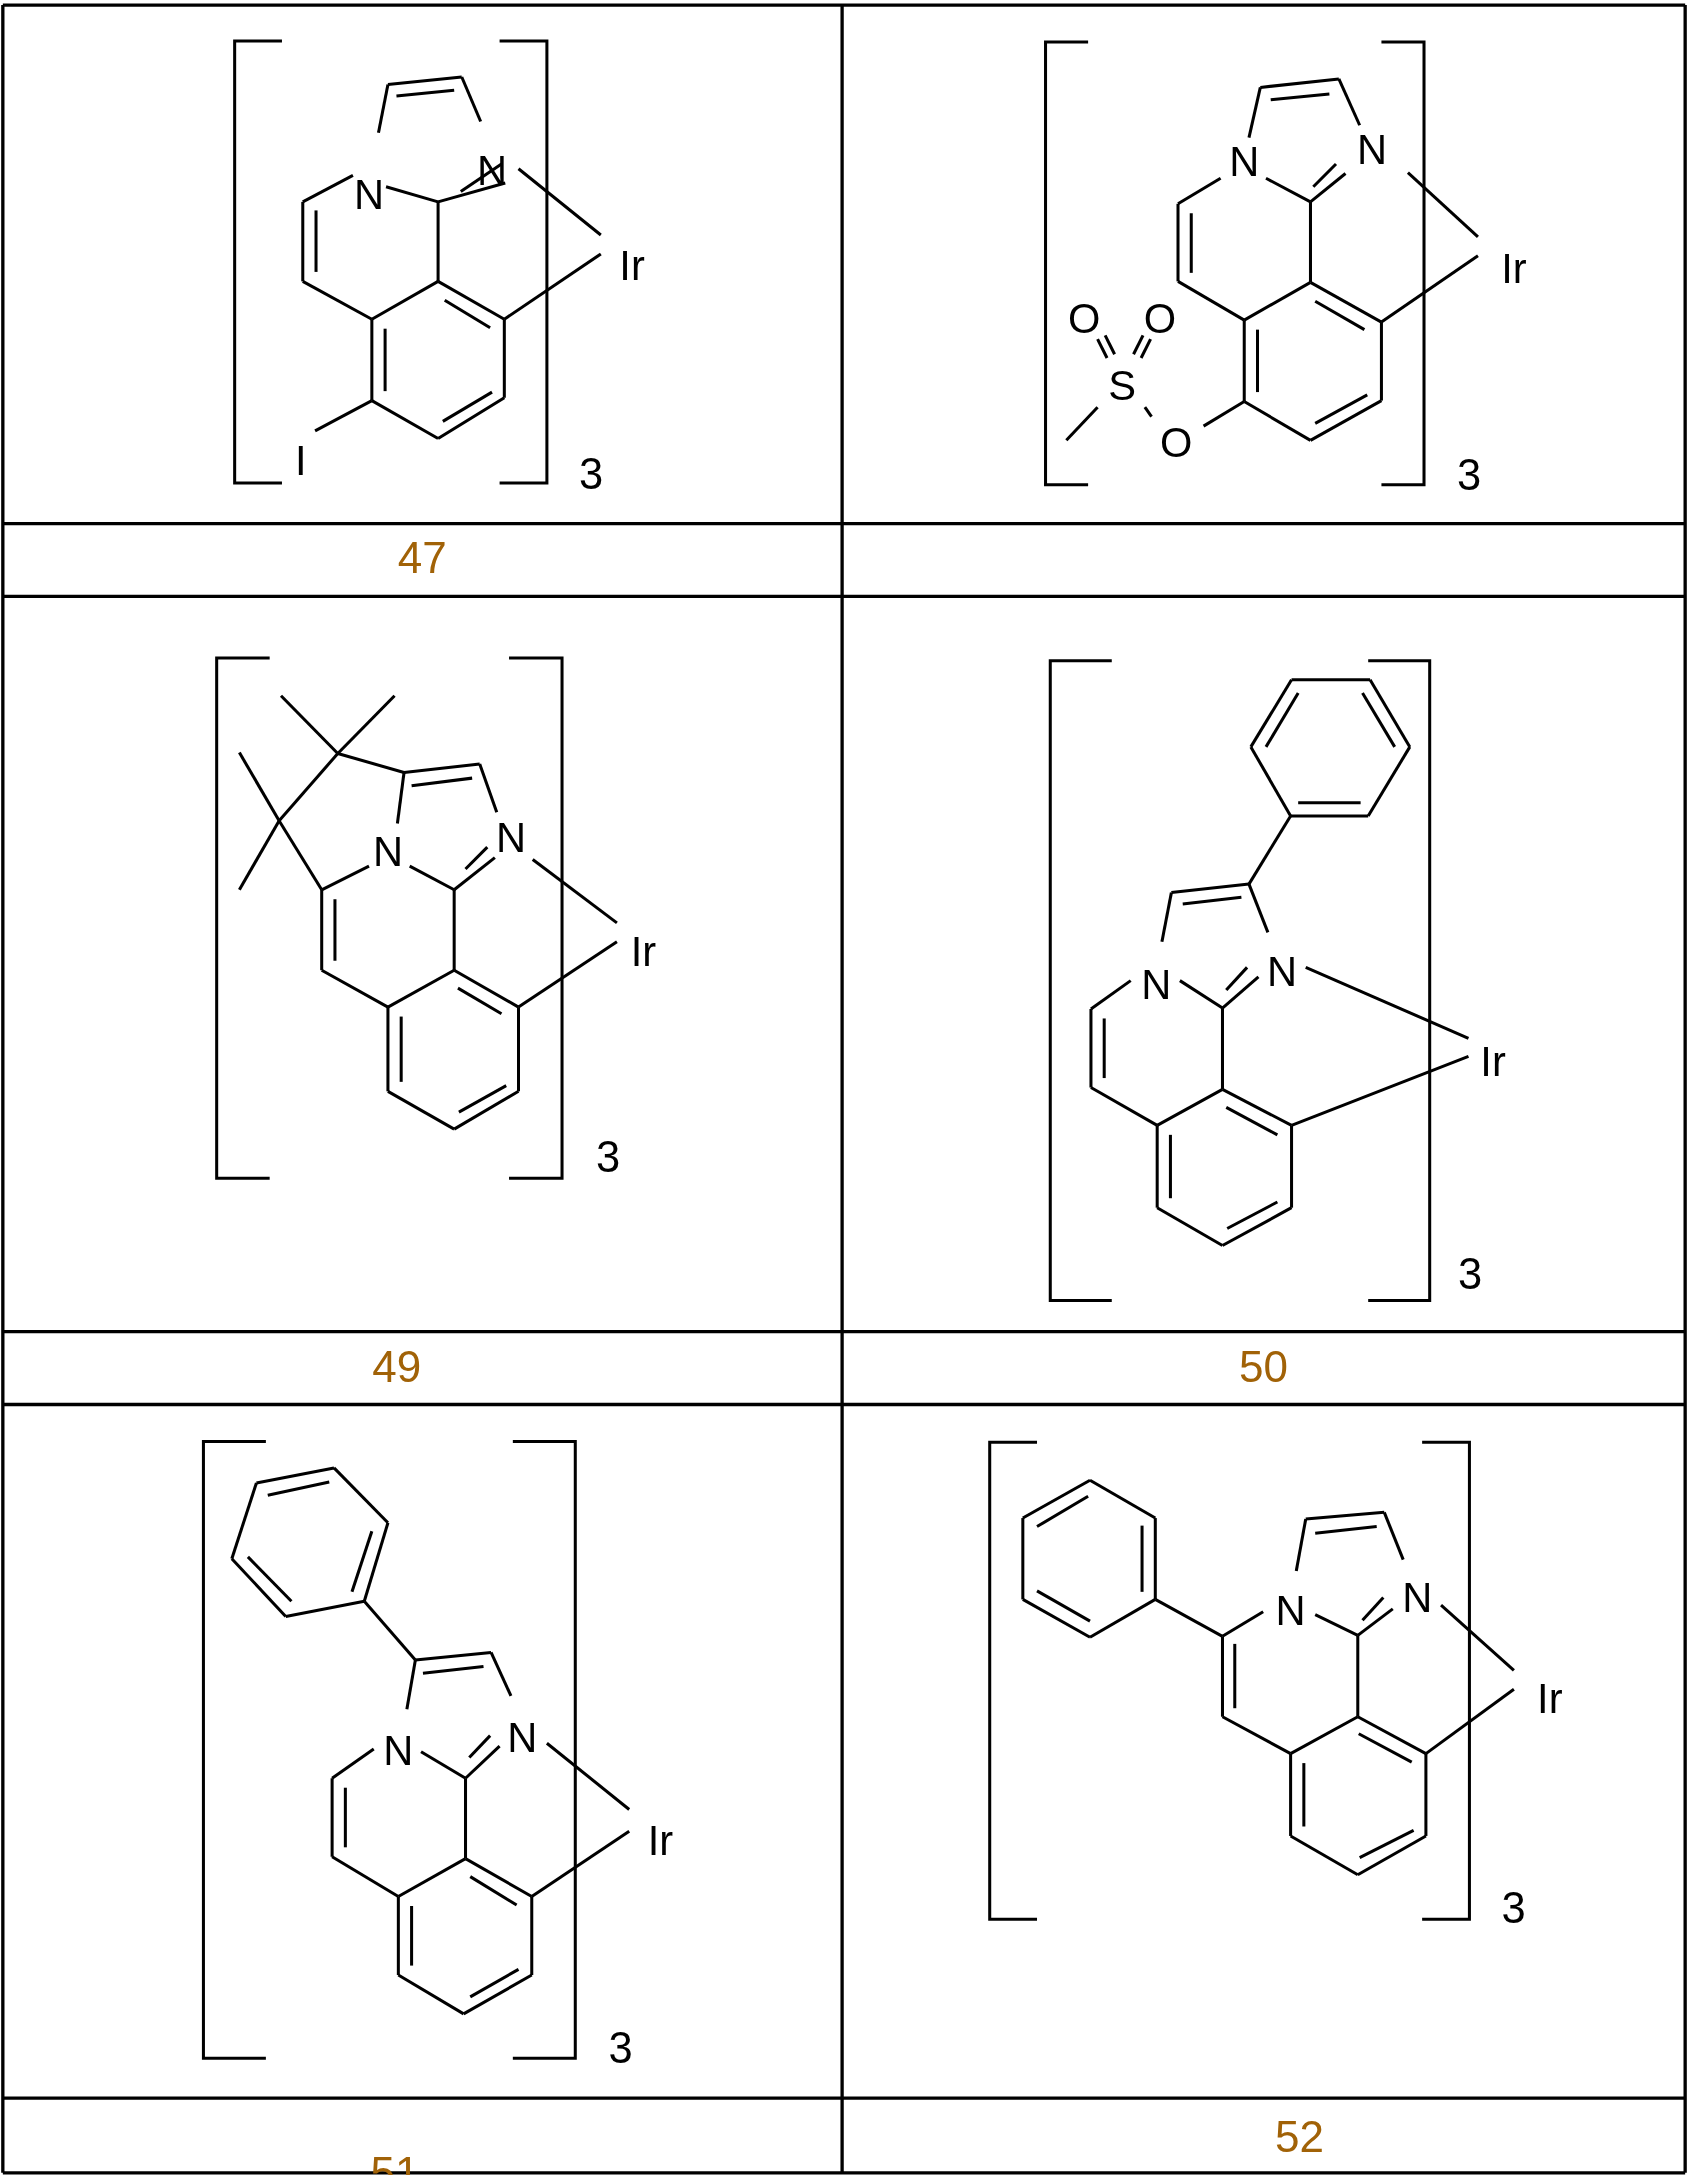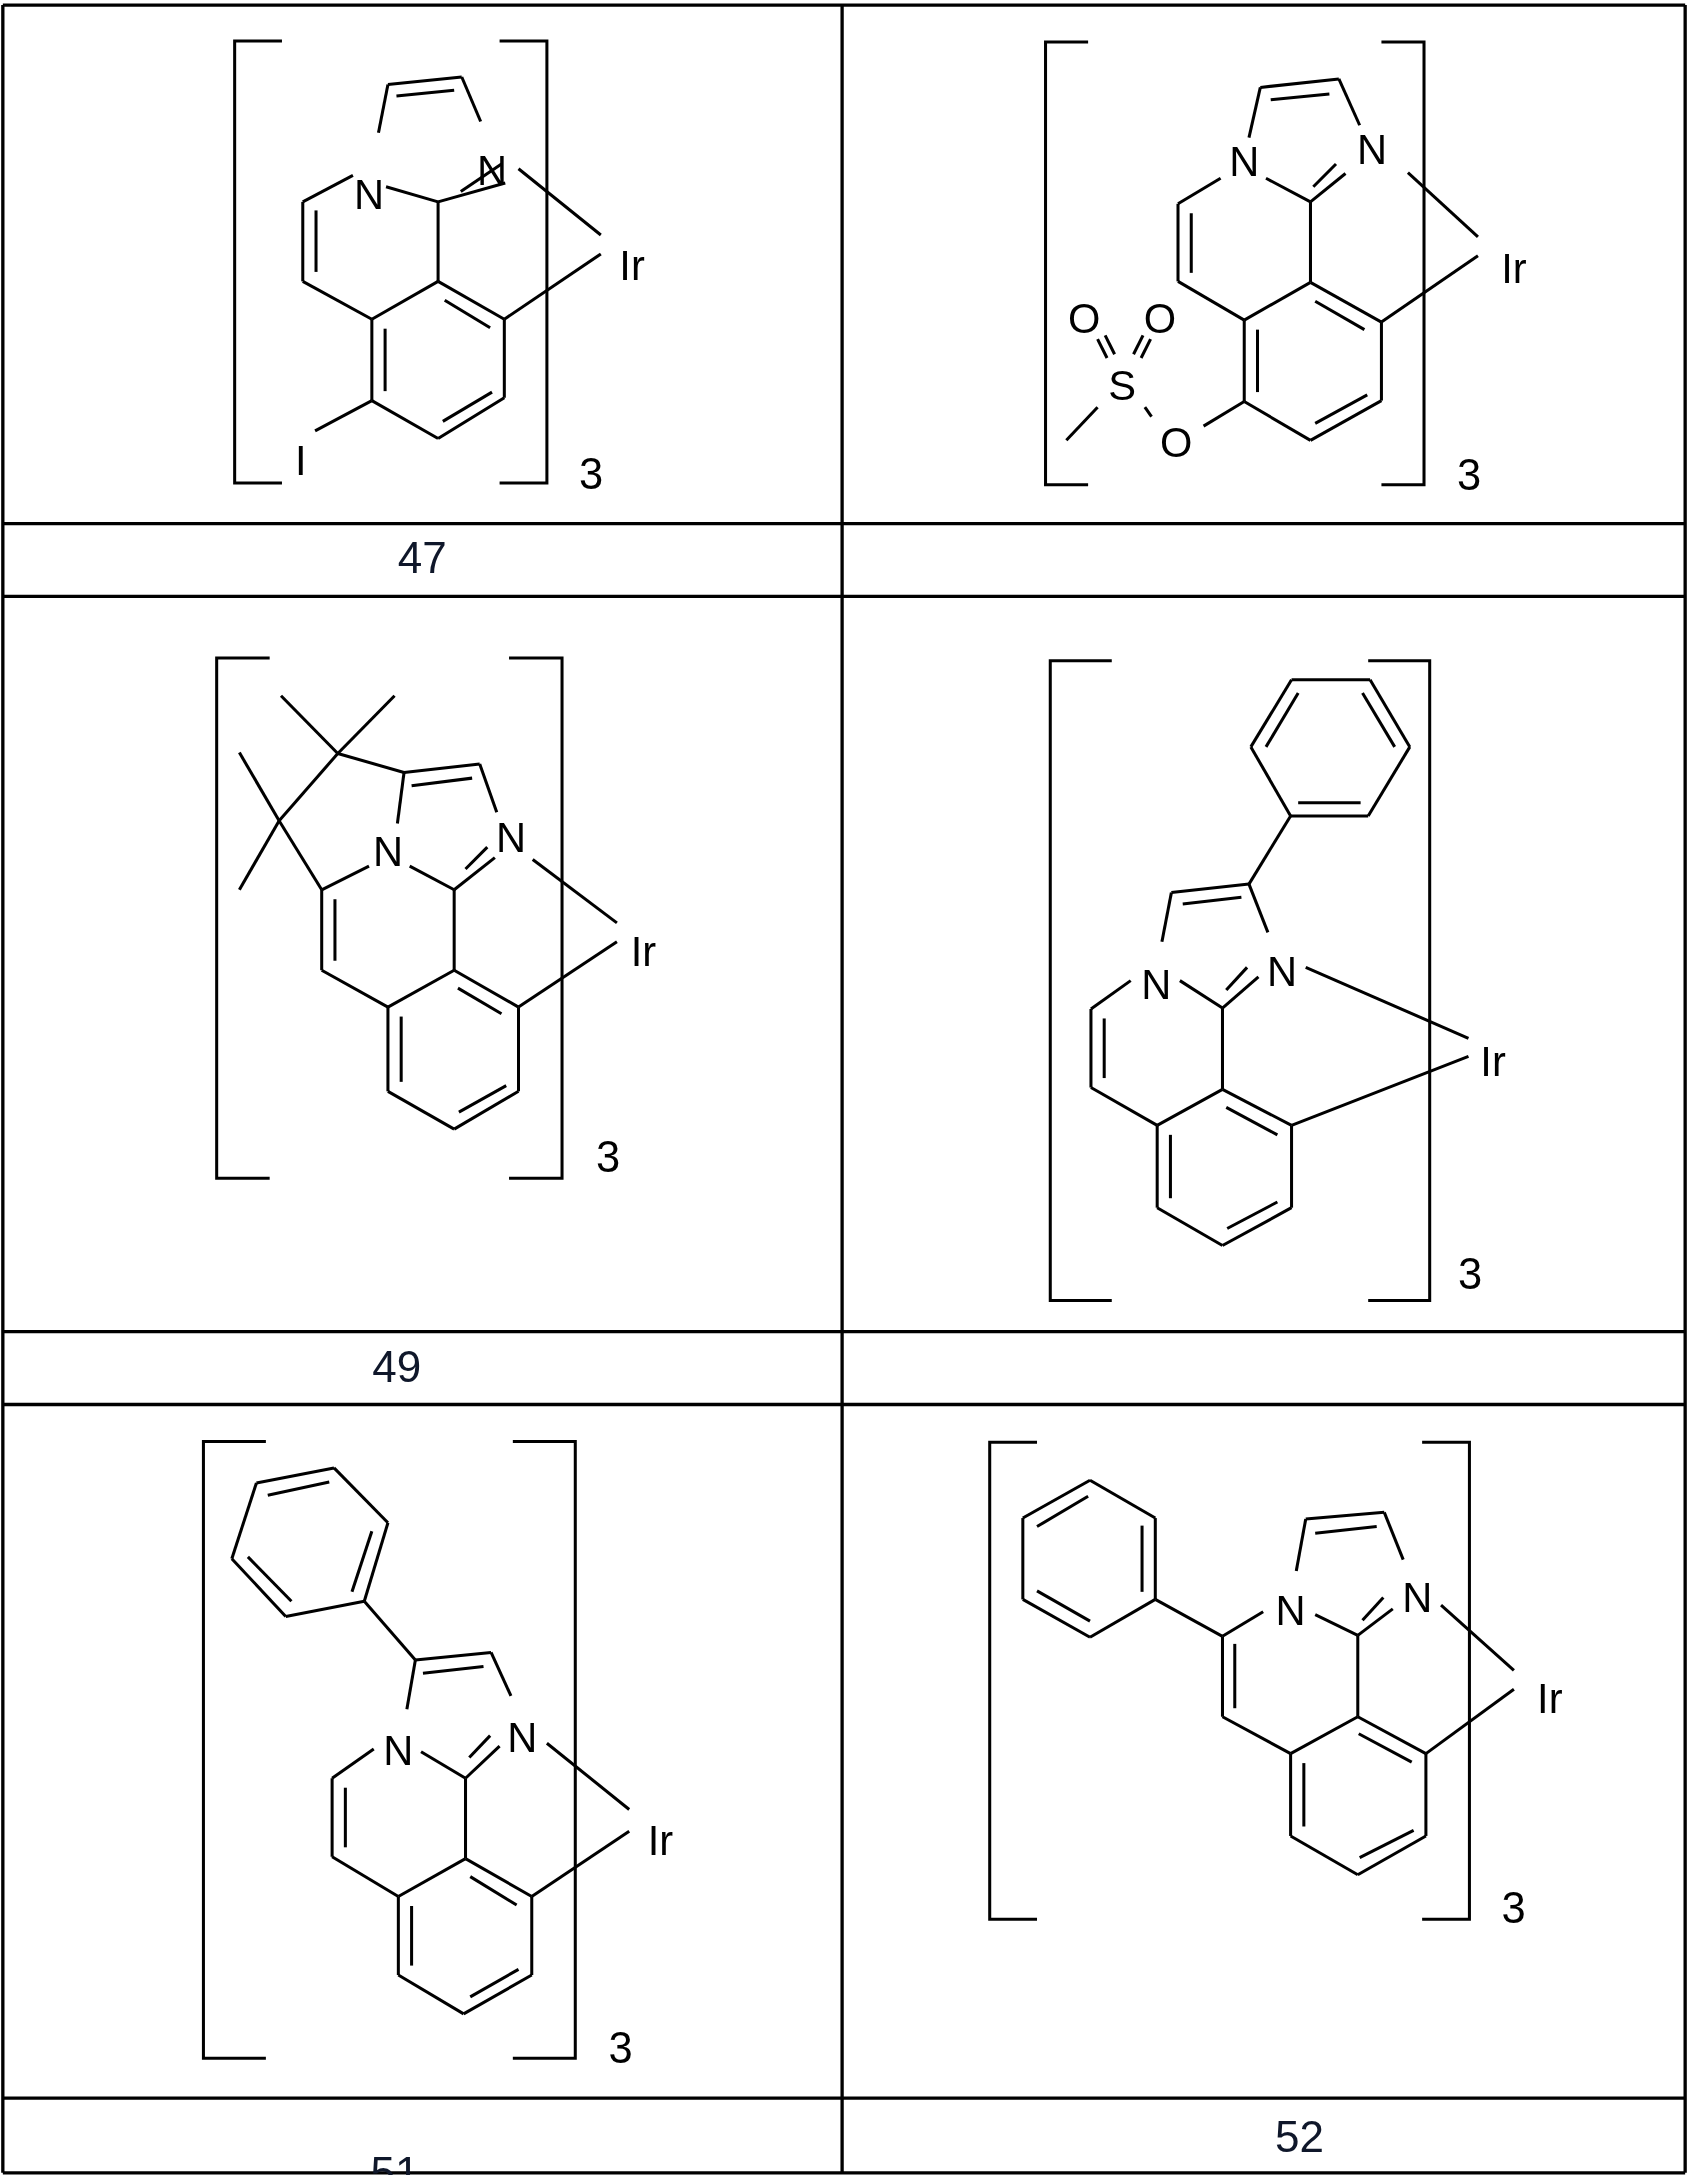--- a/index.html
+++ b/index.html
@@ -1,20 +1,20 @@
 <!DOCTYPE html>
 <html style="font-size:15px"><head>
 <meta charset="utf-8">
 <style>
   html, body { margin: 0; padding: 0; background: #ffffff; }
   body { width: 1688px; height: 2176px; position: relative; overflow: hidden;
          font-family: "Liberation Sans", sans-serif; }
   #page { position: absolute; left: 0; top: 0; width: 1688px; height: 2176px; }
   .cell-label { position: absolute; font-family: "Liberation Sans", sans-serif;
-                font-size: 44px; color: #0f172a; text-align: center; line-height: 1; }
+                font-size: 44px; color: #a16207; text-align: center; line-height: 1; }
   svg text { font-family: "Liberation Sans", sans-serif; fill: #000; }
 </style>
 </head>
 <body>
 
 <div id="page">
   <svg id="grid-svg" width="1688" height="2176" viewBox="0 0 1784 2299" style="position:absolute;left:0;top:0;">
       <line x1="3" y1="5" x2="1781" y2="5" stroke="#000000" stroke-width="3.5"></line>
       <line x1="3" y1="553" x2="1781" y2="553" stroke="#000000" stroke-width="3.5"></line>
       <line x1="3" y1="630" x2="1781" y2="630" stroke="#000000" stroke-width="3.5"></line>
@@ -22,20 +22,21 @@
       <line x1="3" y1="1484" x2="1781" y2="1484" stroke="#000000" stroke-width="3.5"></line>
       <line x1="3" y1="2217" x2="1781" y2="2217" stroke="#000000" stroke-width="3.5"></line>
       <line x1="3" y1="2296" x2="1781" y2="2296" stroke="#000000" stroke-width="3.5"></line>
       <line x1="3" y1="5" x2="3" y2="2296" stroke="#000000" stroke-width="3.5"></line>
       <line x1="890" y1="5" x2="890" y2="2296" stroke="#000000" stroke-width="3.5"></line>
       <line x1="1781" y1="5" x2="1781" y2="2296" stroke="#000000" stroke-width="3.5"></line>
     </svg>
 
   <div class="cell-label" style="left:2.8px;top:536px;width:839px;">47</div>
   <div class="cell-label" style="left:2.8px;top:1345px;width:788px;">49</div>
+  <div class="cell-label" style="left:842px;top:1345px;width:843px;">50</div>
   <div class="cell-label" style="left:15px;top:2115px;width:760px;margin-top:36px;">51</div>
   <div class="cell-label" style="left:822px;top:2115px;width:955px;">52</div>
 
   <svg id="struct-svg" width="1688" height="2176" viewBox="0 0 1784 2299" style="position:absolute;left:0;top:0;">
       <g>
         <polyline points="298,43 248,43 248,510 298,510" fill="none" stroke="#000000" stroke-width="3.2"></polyline>
         <polyline points="528,43 578,43 578,510 528,510" fill="none" stroke="#000000" stroke-width="3.2"></polyline>
         <line x1="410" y1="89" x2="488" y2="81" stroke="#000000" stroke-width="3.2" stroke-linecap="butt"></line>
         <line x1="419" y1="101" x2="480" y2="95" stroke="#000000" stroke-width="3.2" stroke-linecap="butt"></line>
         <line x1="410" y1="89" x2="400" y2="140" stroke="#000000" stroke-width="3.2" stroke-linecap="butt"></line>

